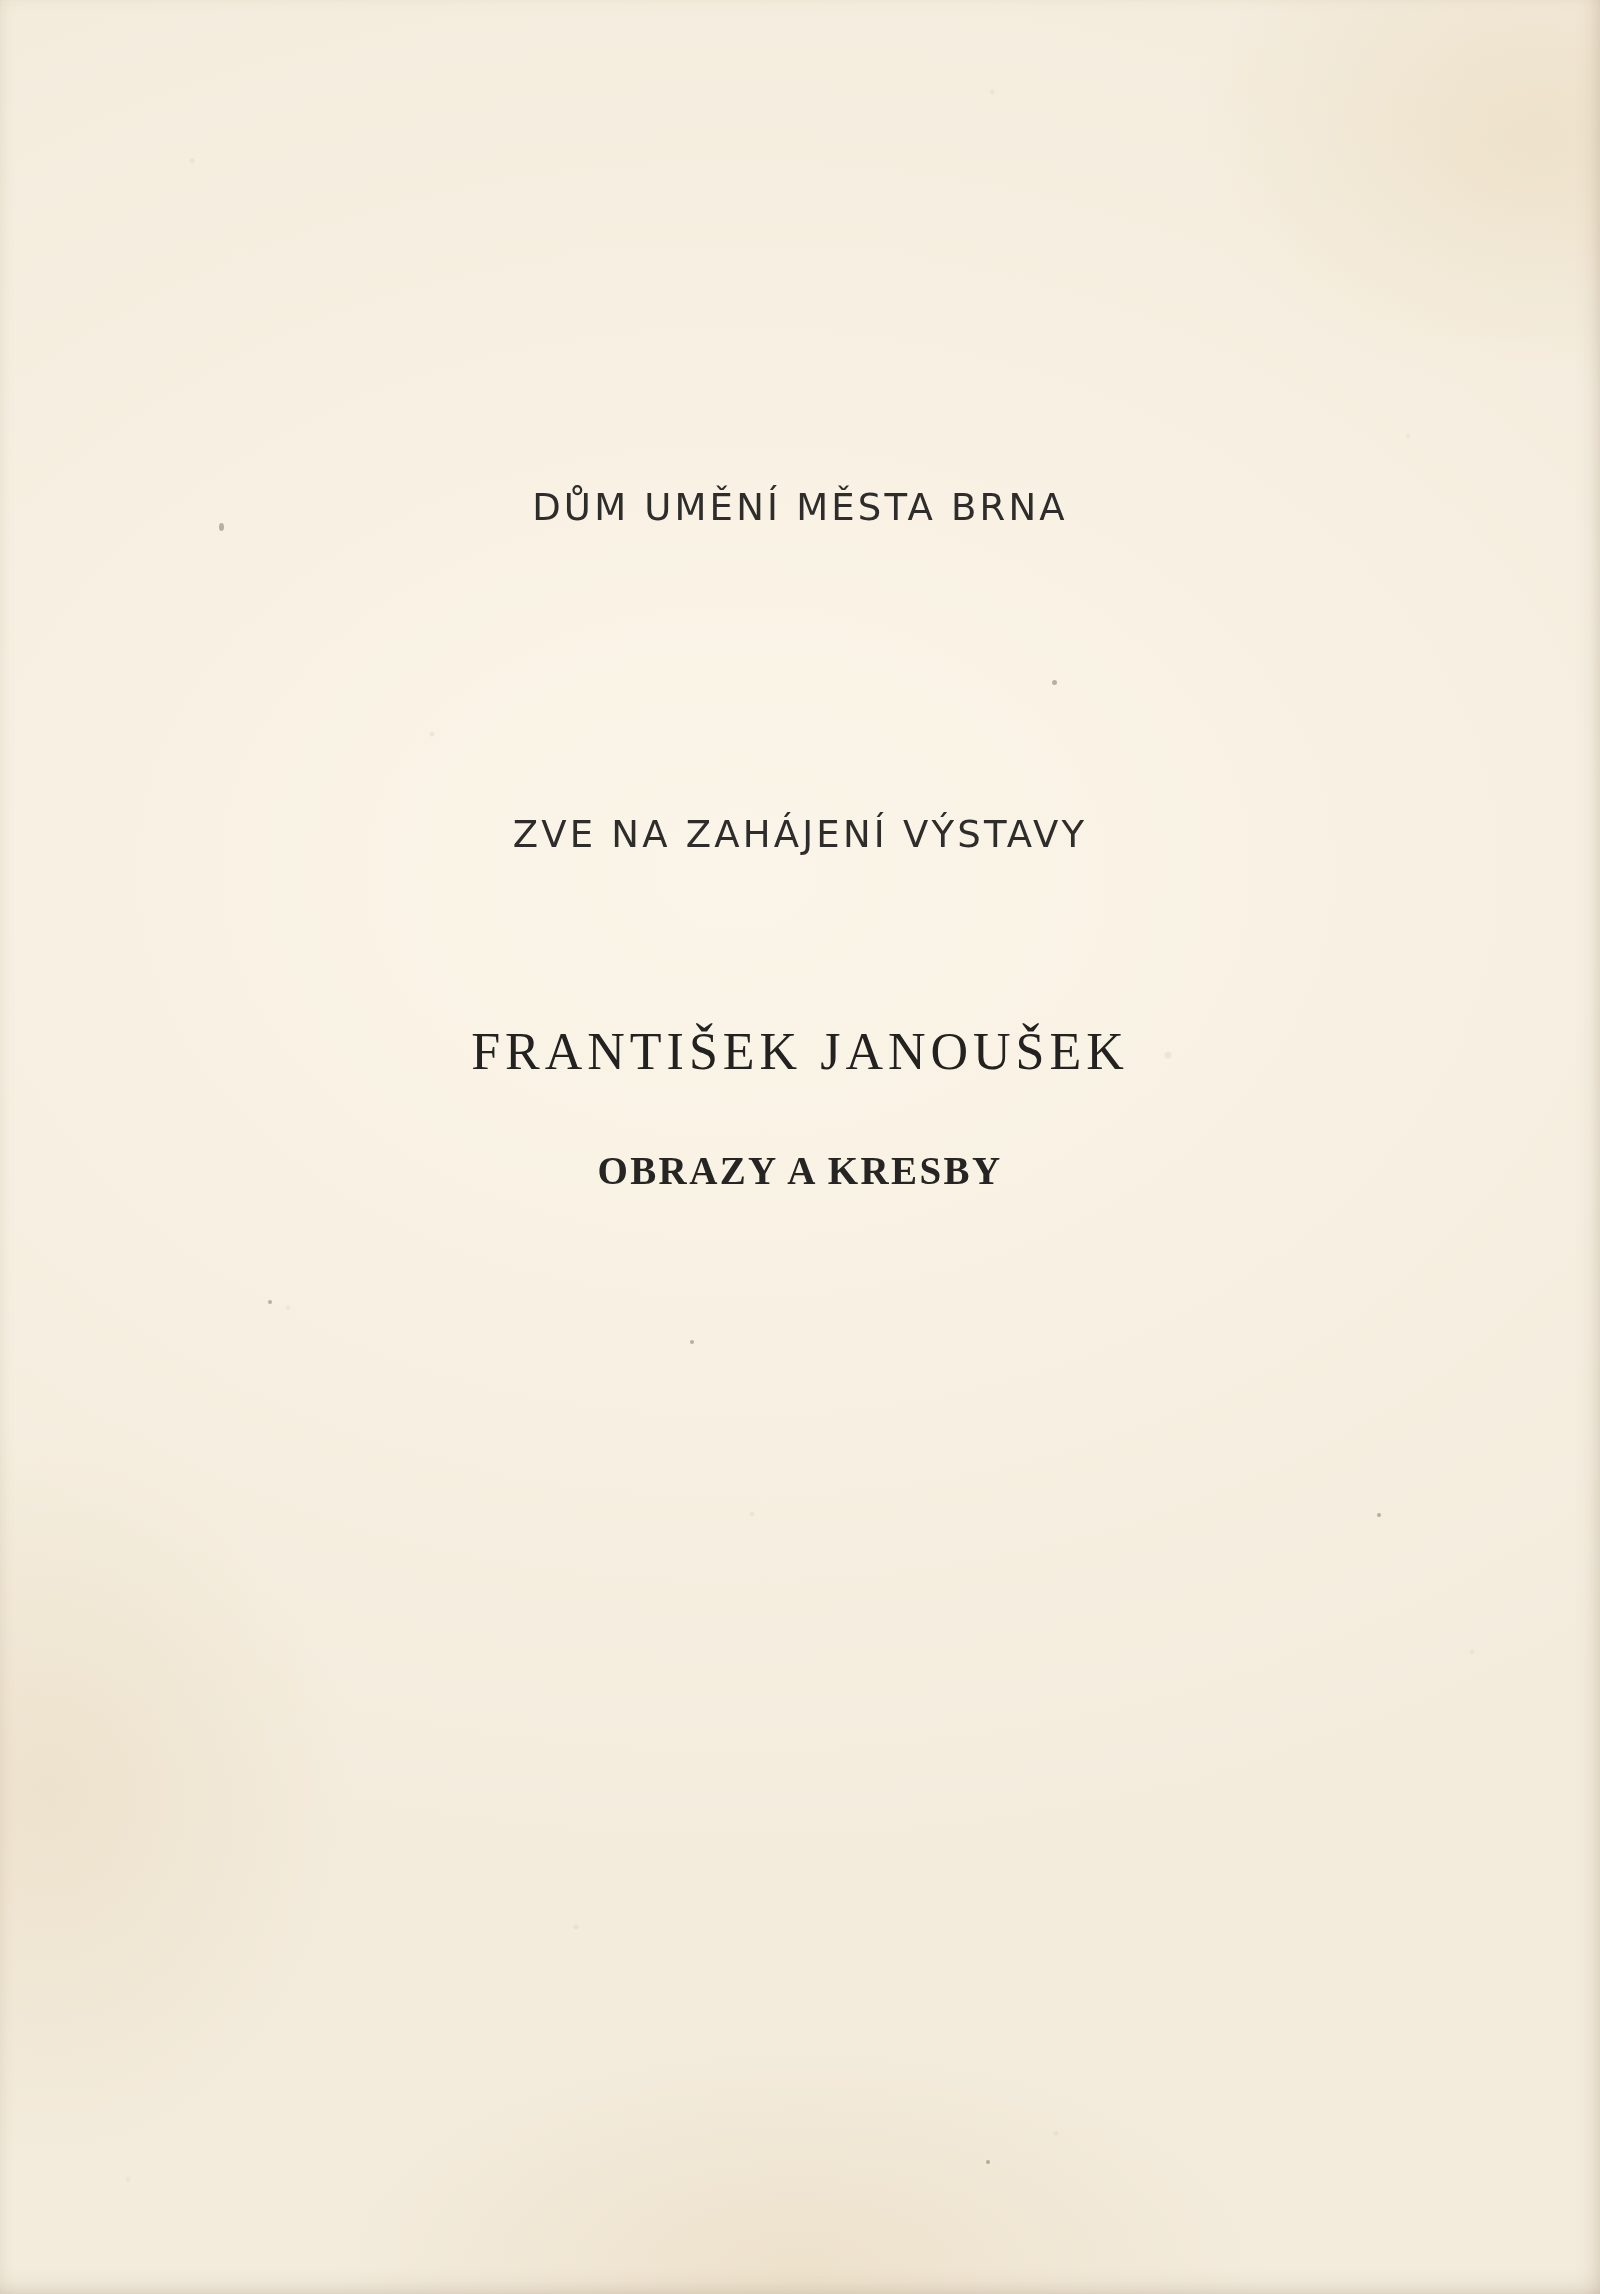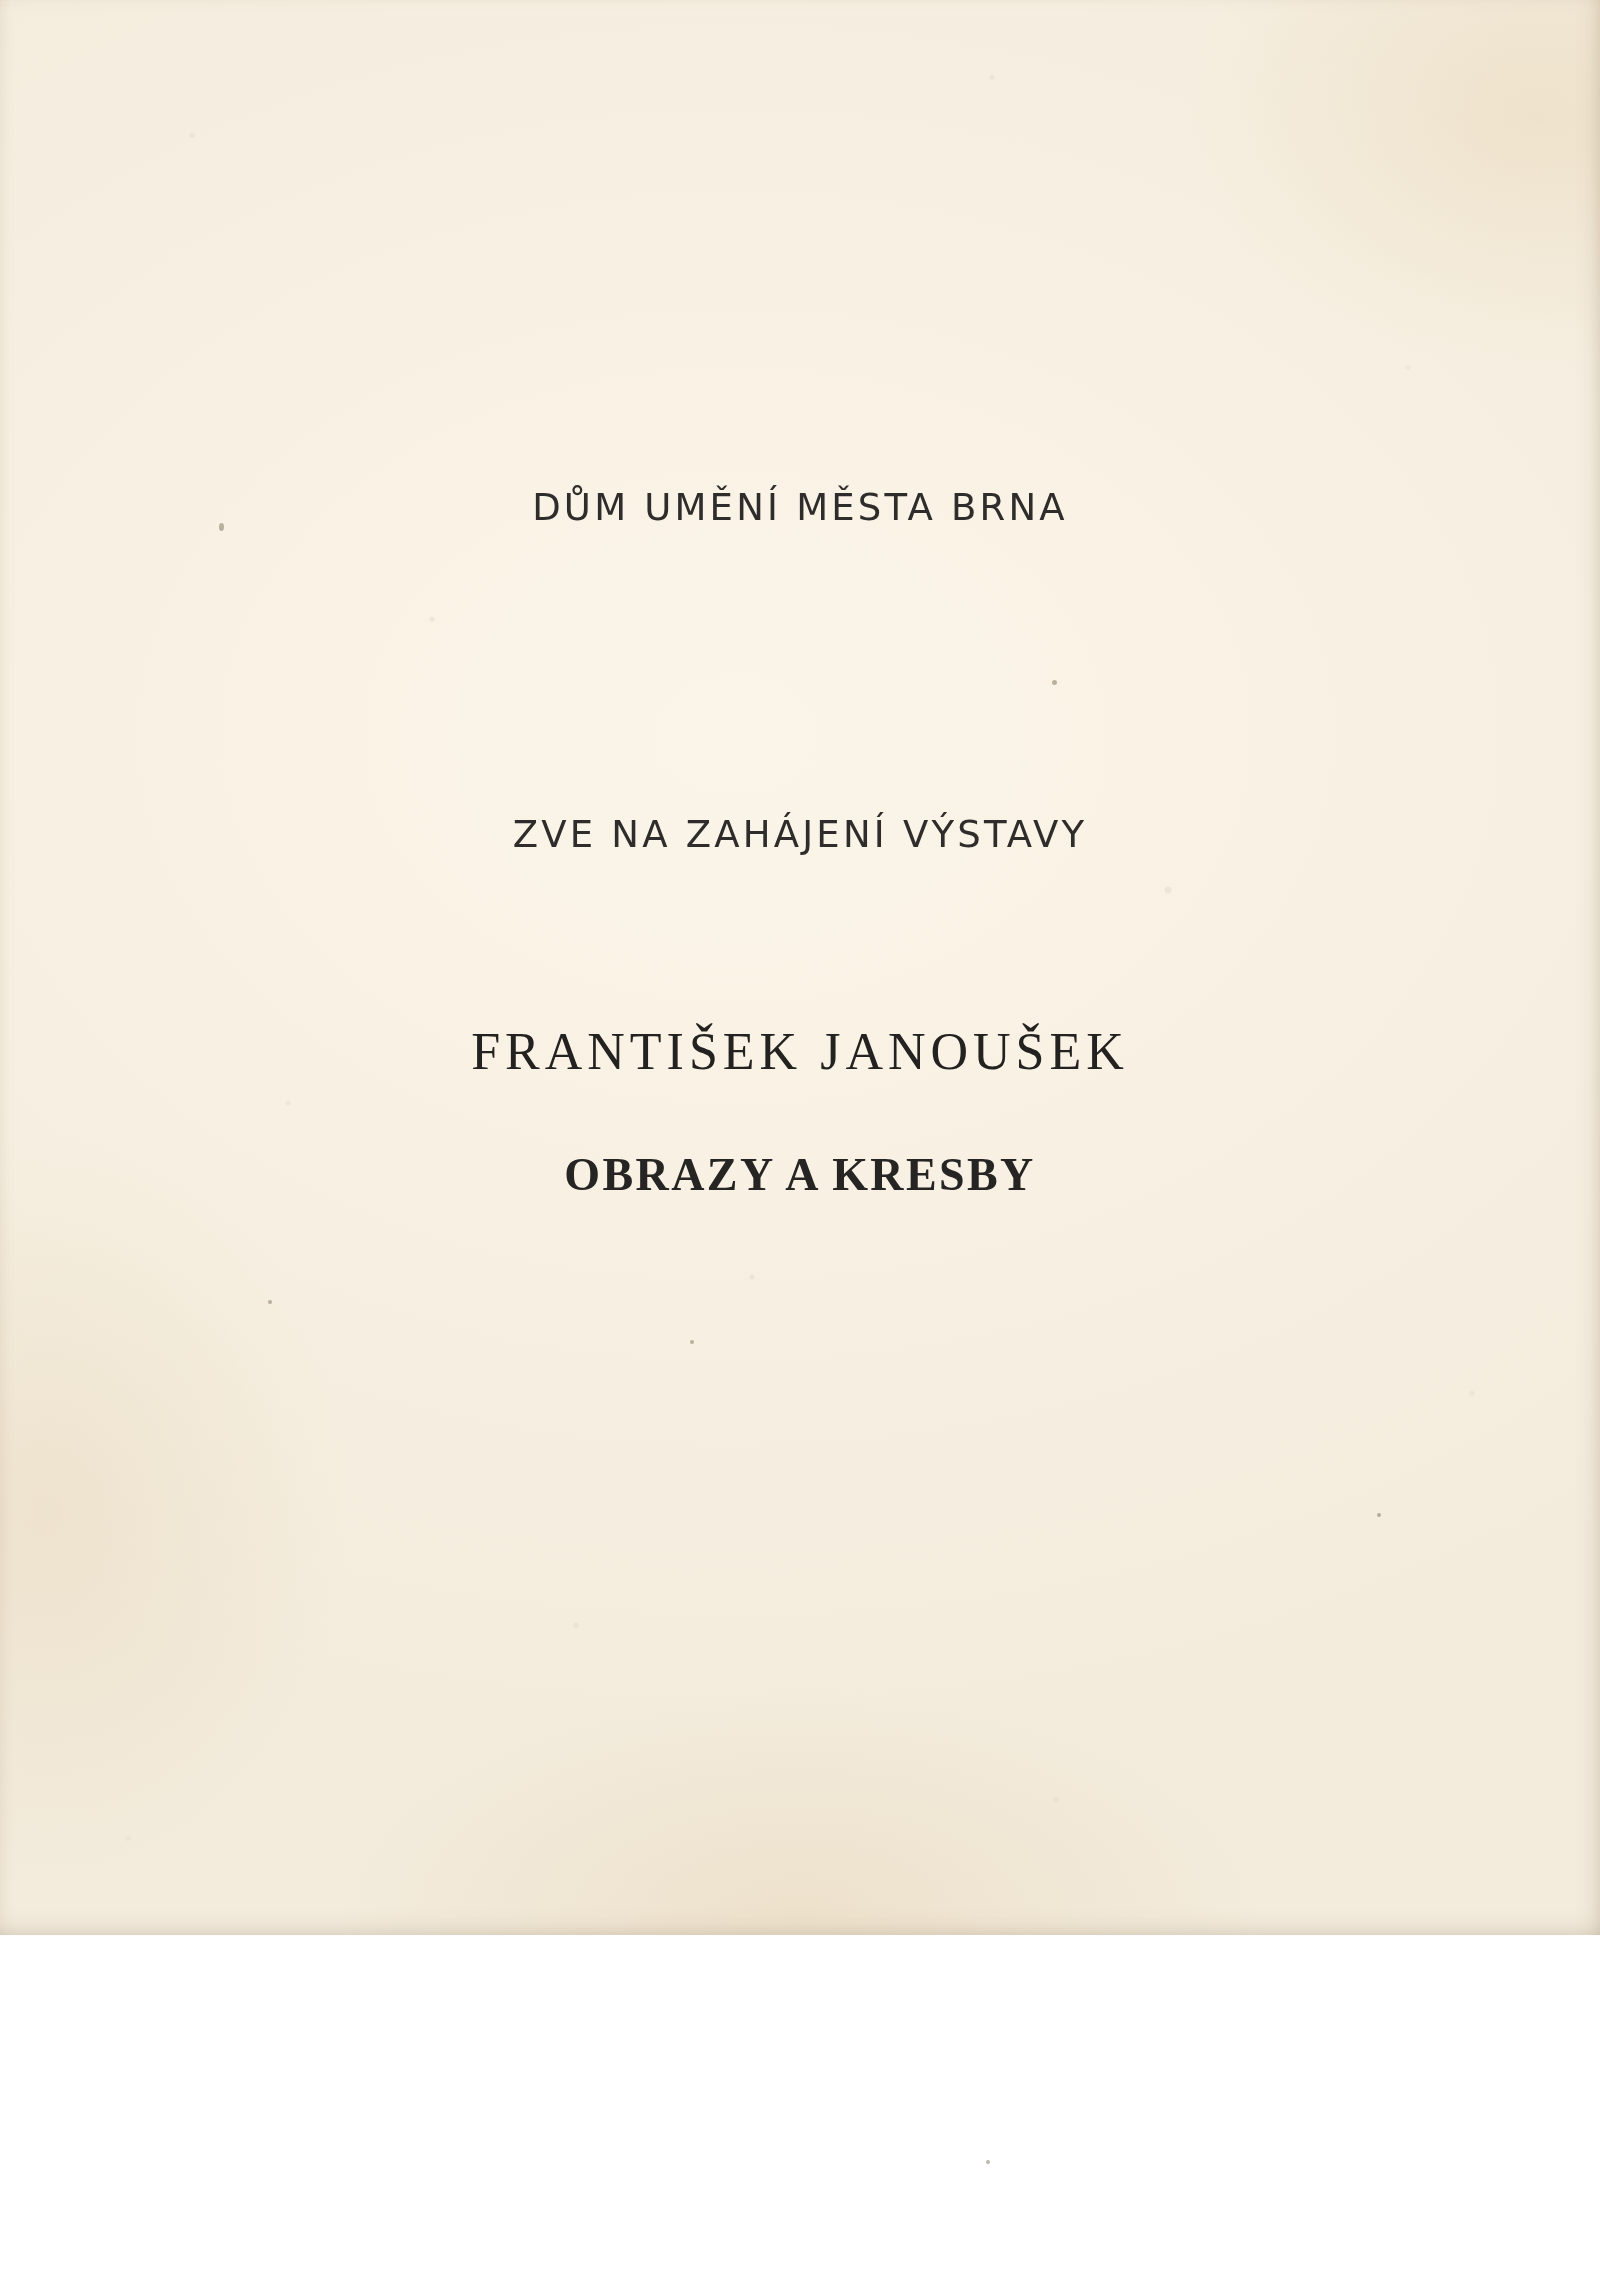--- a/index.html
+++ b/index.html
@@ -11,21 +11,21 @@
     width: 1600px;
     height: 2294px;
     overflow: hidden;
     font-family: "Liberation Sans", sans-serif;
   }
 
   
   .card {
     position: relative;
     width: 1600px;
-    height: 1935px;
+    height: 2294px;
     box-sizing: border-box;
     background:
       radial-gradient(ellipse 1400px 1000px at 46% 38%, #fbf5e9 0%, #f7f0e2 55%, #f3ebdc 100%);
   }
 
   
   .paper-grain {
     position: absolute;
     inset: 0;
     pointer-events: none;
@@ -99,21 +99,21 @@
     letter-spacing: 5px;
     color: #232220;
   }
 
   .subtitle {
     position: absolute;
     top: 1148px;
     left: 0;
     right: 0;
     font-family: "Liberation Serif", serif;
-    font-size: 46px;
+    font-size: 39px;
     font-weight: 700;
     letter-spacing: 2.4px;
     color: #262523;
   }
 
   
   .speck {
     position: absolute;
     background: rgba(110,96,72,0.45);
     border-radius: 50%;

